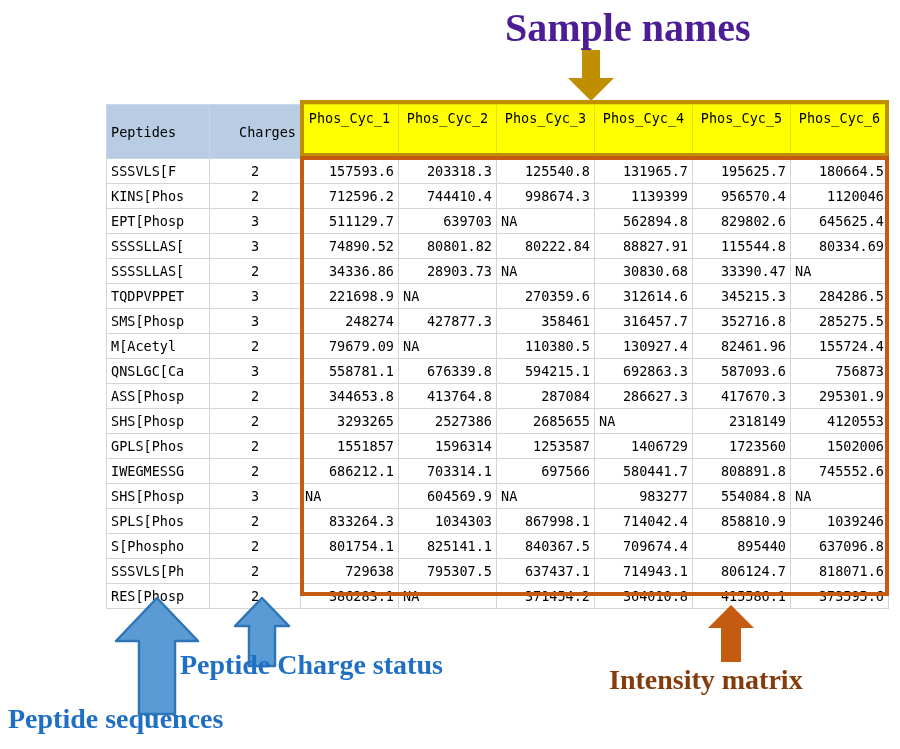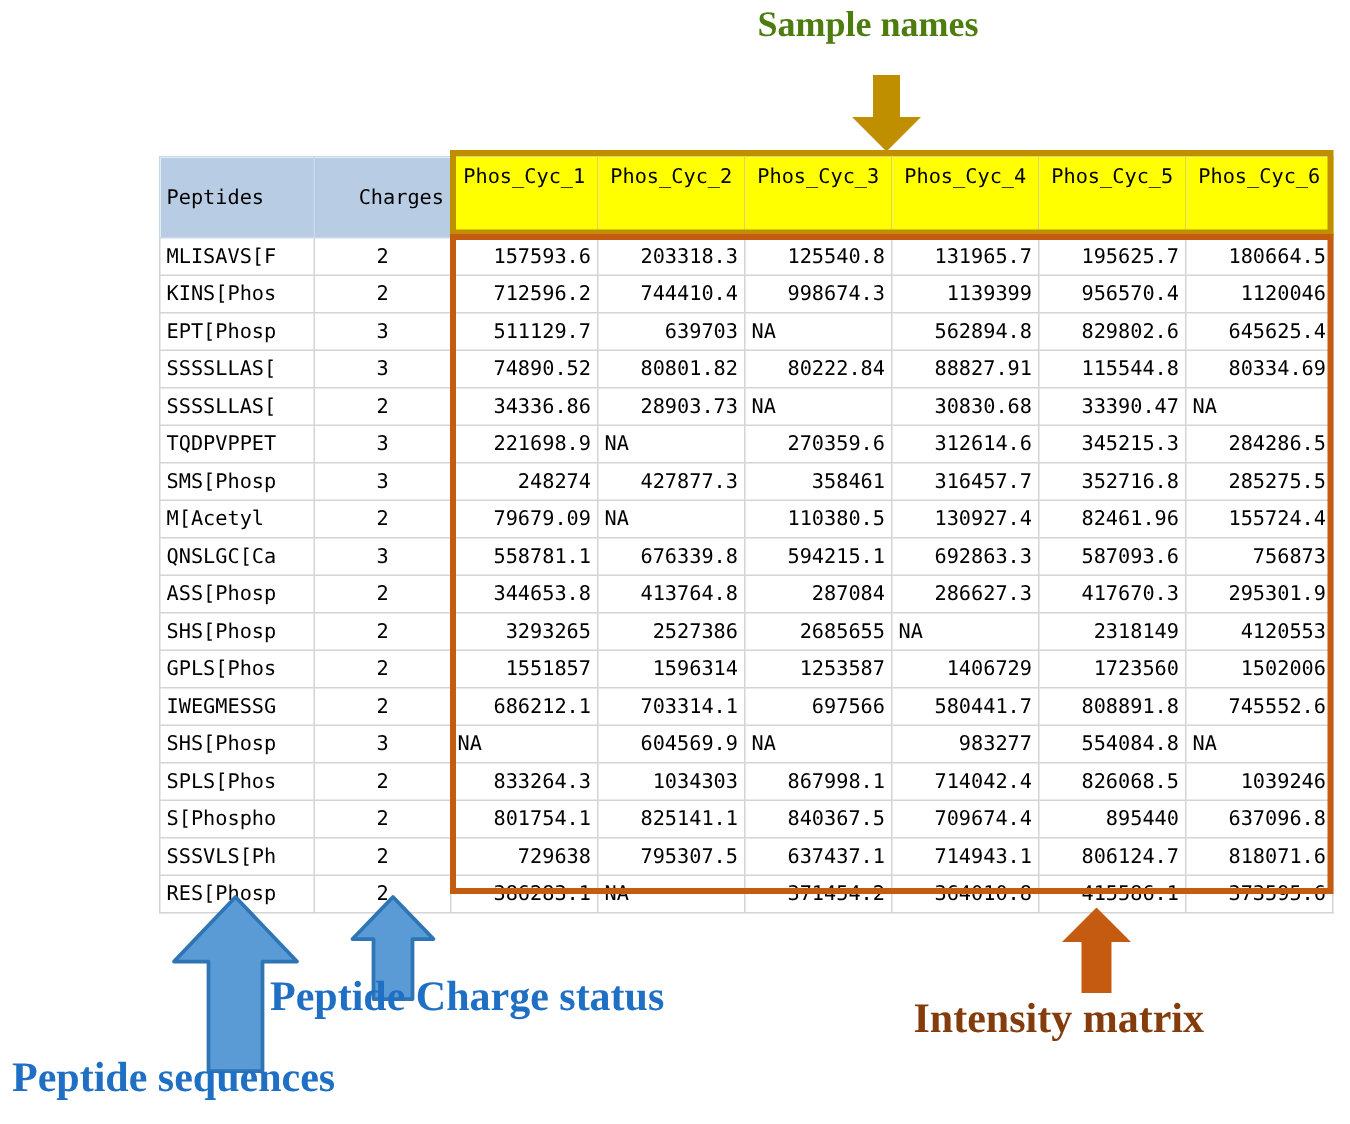--- a/index.html
+++ b/index.html
@@ -50,21 +50,21 @@
     border:4px solid #bf8f00;box-sizing:border-box;pointer-events:none;
   }
   
   #mat-box{
     position:absolute;left:300px;top:156px;width:589px;height:440px;
     border:4px solid #c55a11;box-sizing:border-box;pointer-events:none;
   }
 
   
   .anno-label{position:absolute;font-family:"Liberation Serif",serif;font-weight:bold;white-space:nowrap;}
-  #lbl-sample{left:505px;top:4px;font-size:24px;color:#4d7c0f;}
+  #lbl-sample{left:505px;top:4px;font-size:40px;color:#4c1d95;}
   #lbl-charge{left:180px;top:649px;font-size:28px;color:#1f6fc4;}
   #lbl-pepseq{left:8px;top:703px;font-size:28px;color:#1f6fc4;}
   #lbl-intens{left:609px;top:664px;font-size:28px;color:#843c0c;}
 
   .arrow{position:absolute;}
   #arw-sample{left:566px;top:50px;}
   #arw-pepseq{left:114px;top:596px;}
   #arw-charge{left:233px;top:596px;}
   #arw-intens{left:707px;top:605px;}
 </style>
@@ -97,21 +97,21 @@
           <th class="h-smp">Phos_Cyc_1</th>
           <th class="h-smp">Phos_Cyc_2</th>
           <th class="h-smp">Phos_Cyc_3</th>
           <th class="h-smp">Phos_Cyc_4</th>
           <th class="h-smp">Phos_Cyc_5</th>
           <th class="h-smp">Phos_Cyc_6</th>
         </tr>
       </thead>
       <tbody id="grid-body">
           <tr>
-            <td class="pep">MLISAVS[F</td>
+            <td class="pep">SSSVLS[F</td>
             <td class="chg">2</td>
             <td class="val">157593.6</td>
             <td class="val">203318.3</td>
             <td class="val">125540.8</td>
             <td class="val">131965.7</td>
             <td class="val">195625.7</td>
             <td class="val">180664.5</td>
           </tr>
           <tr>
             <td class="pep">KINS[Phos</td>
@@ -243,21 +243,21 @@
             <td class="val">554084.8</td>
             <td class="val na">NA</td>
           </tr>
           <tr>
             <td class="pep">SPLS[Phos</td>
             <td class="chg">2</td>
             <td class="val">833264.3</td>
             <td class="val">1034303</td>
             <td class="val">867998.1</td>
             <td class="val">714042.4</td>
-            <td class="val">826068.5</td>
+            <td class="val">858810.9</td>
             <td class="val">1039246</td>
           </tr>
           <tr>
             <td class="pep">S[Phospho</td>
             <td class="chg">2</td>
             <td class="val">801754.1</td>
             <td class="val">825141.1</td>
             <td class="val">840367.5</td>
             <td class="val">709674.4</td>
             <td class="val">895440</td>

